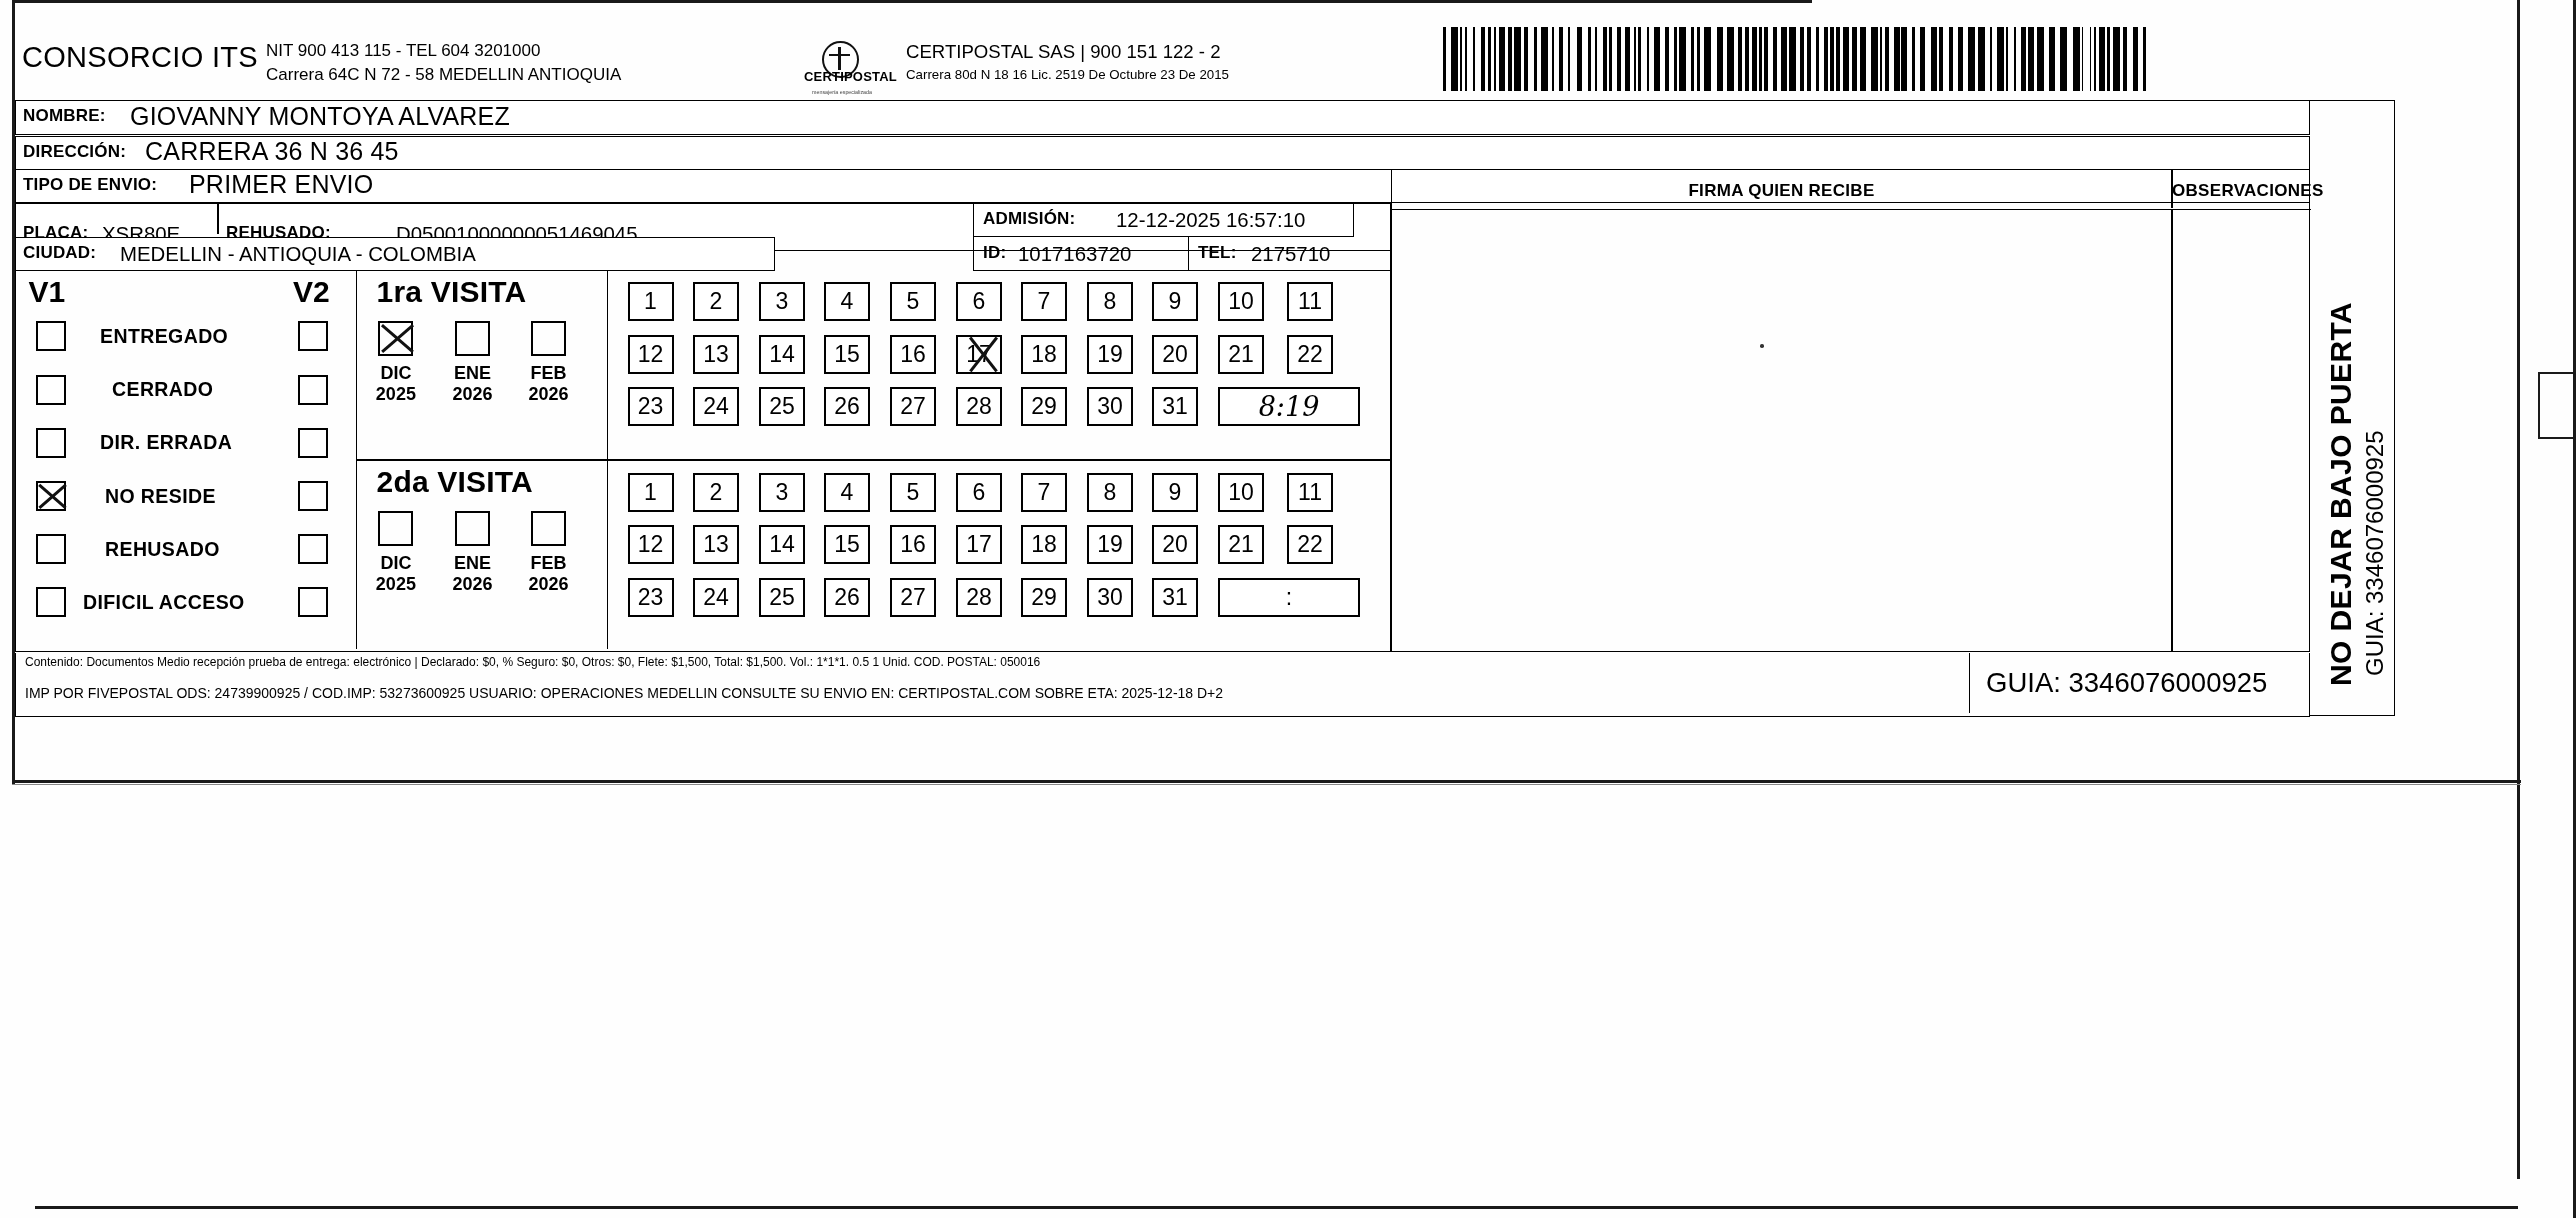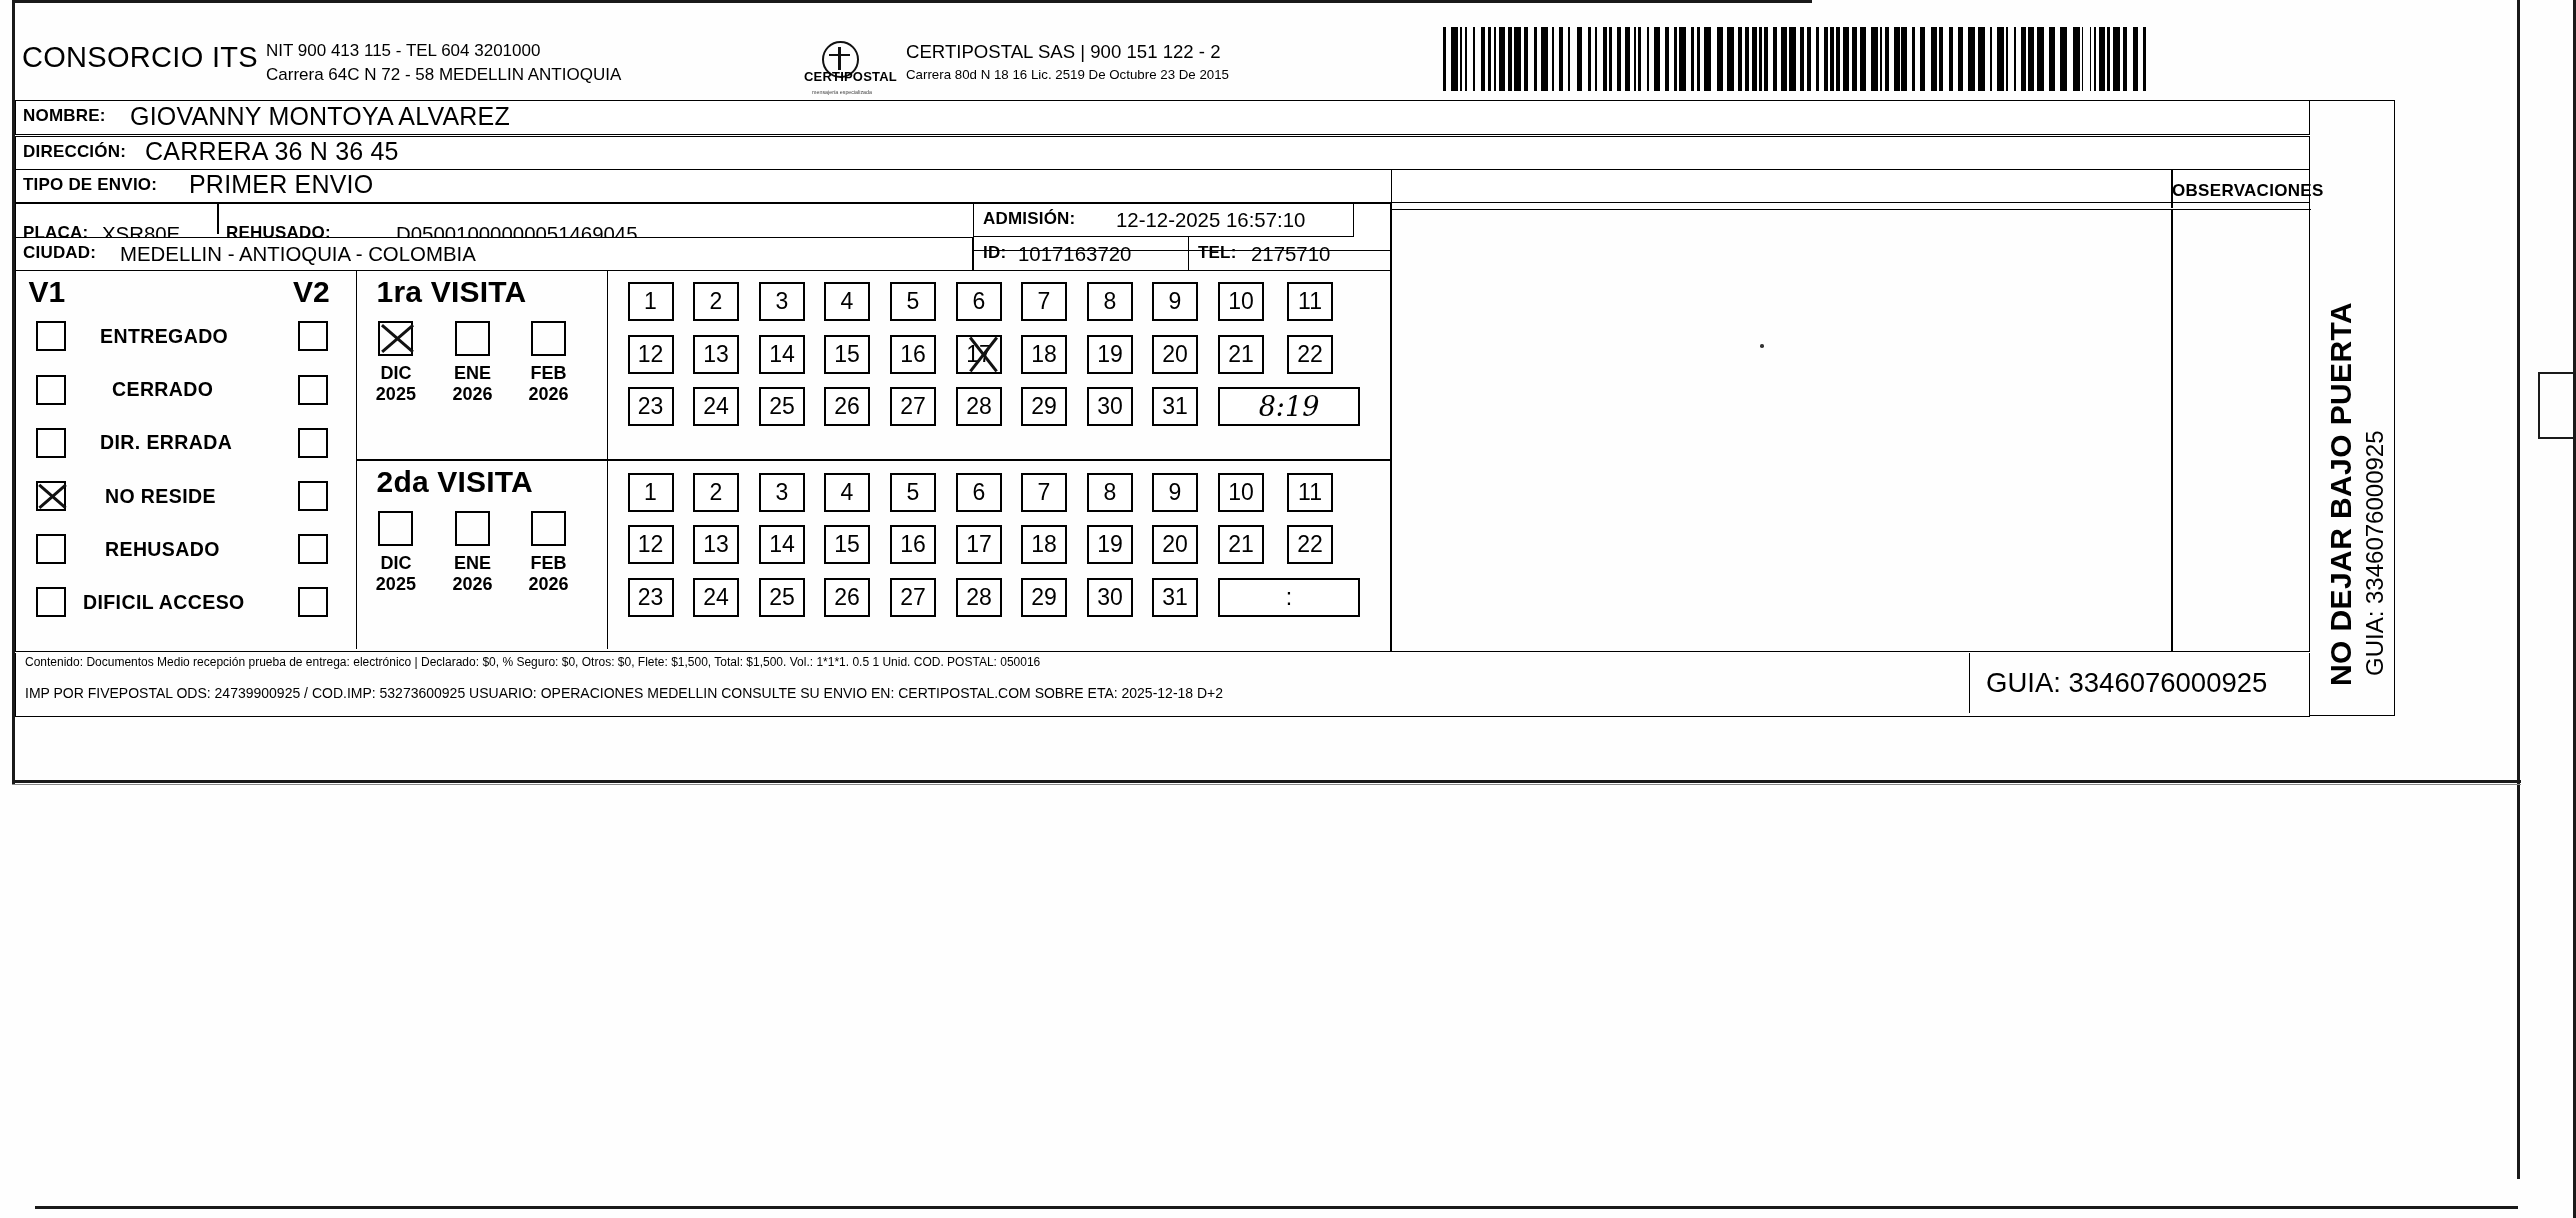--- a/index.html
+++ b/index.html
@@ -170,21 +170,21 @@
   }
 
   
   #row-nombre { top: 93px; width: 2295px; height: 35px; padding-left: 6px; }
   #row-direccion { top: 129px; width: 2295px; height: 34px; }
   #row-tipo { top: 162px; width: 2295px; height: 34px; }
 
   
   #row-placa { top: 196px; width: 1376px; height: 48px; }
   #cell-admision { position:absolute; top:196px; left:958px; width: 381px; height:34px; border-left:1.8px solid #000; box-sizing:border-box;}
-  #row-ciudad { top: 230px; width: 958px; height: 34px; }
+  #row-ciudad { top: 230px; width: 760px; height: 34px; }
   #cell-id { position:absolute; top:230px; left:958px; width: 215px; height:34px; border:1.8px solid #000; border-top:none; border-right:none; box-sizing:border-box;}
   #cell-tel { position:absolute; top:230px; left:1173px; width: 203px; height:34px; border:1.8px solid #000; border-top:none; box-sizing:border-box;}
 
   .divider-v {
     position: absolute;
     width: 1.8px;
     background: #000;
   }
 
   
@@ -563,20 +563,21 @@
       <span class="lbl cellpad" style="left:9px;bottom:7px;">ID:</span>
       <span class="val-sm cellpad" style="left:44px;bottom:4.4px;">1017163720</span>
     </div>
     <div id="cell-tel">
       <span class="lbl cellpad" style="left:9px;bottom:7px;">TEL:</span>
       <span class="val-sm cellpad" style="left:62px;bottom:4.4px;">2175710</span>
     </div>
 
     <div id="sig-block">
       <div id="sig-head">
+        <div class="t t1">FIRMA QUIEN RECIBE</div>
         <div class="sp"></div>
         <div class="t t2">OBSERVACIONES</div>
       </div>
       <div id="sig-body-sep"></div>
       <div id="sig-dot"></div>
     </div>
 
     <div id="grid">
 
       <div id="col-v">

